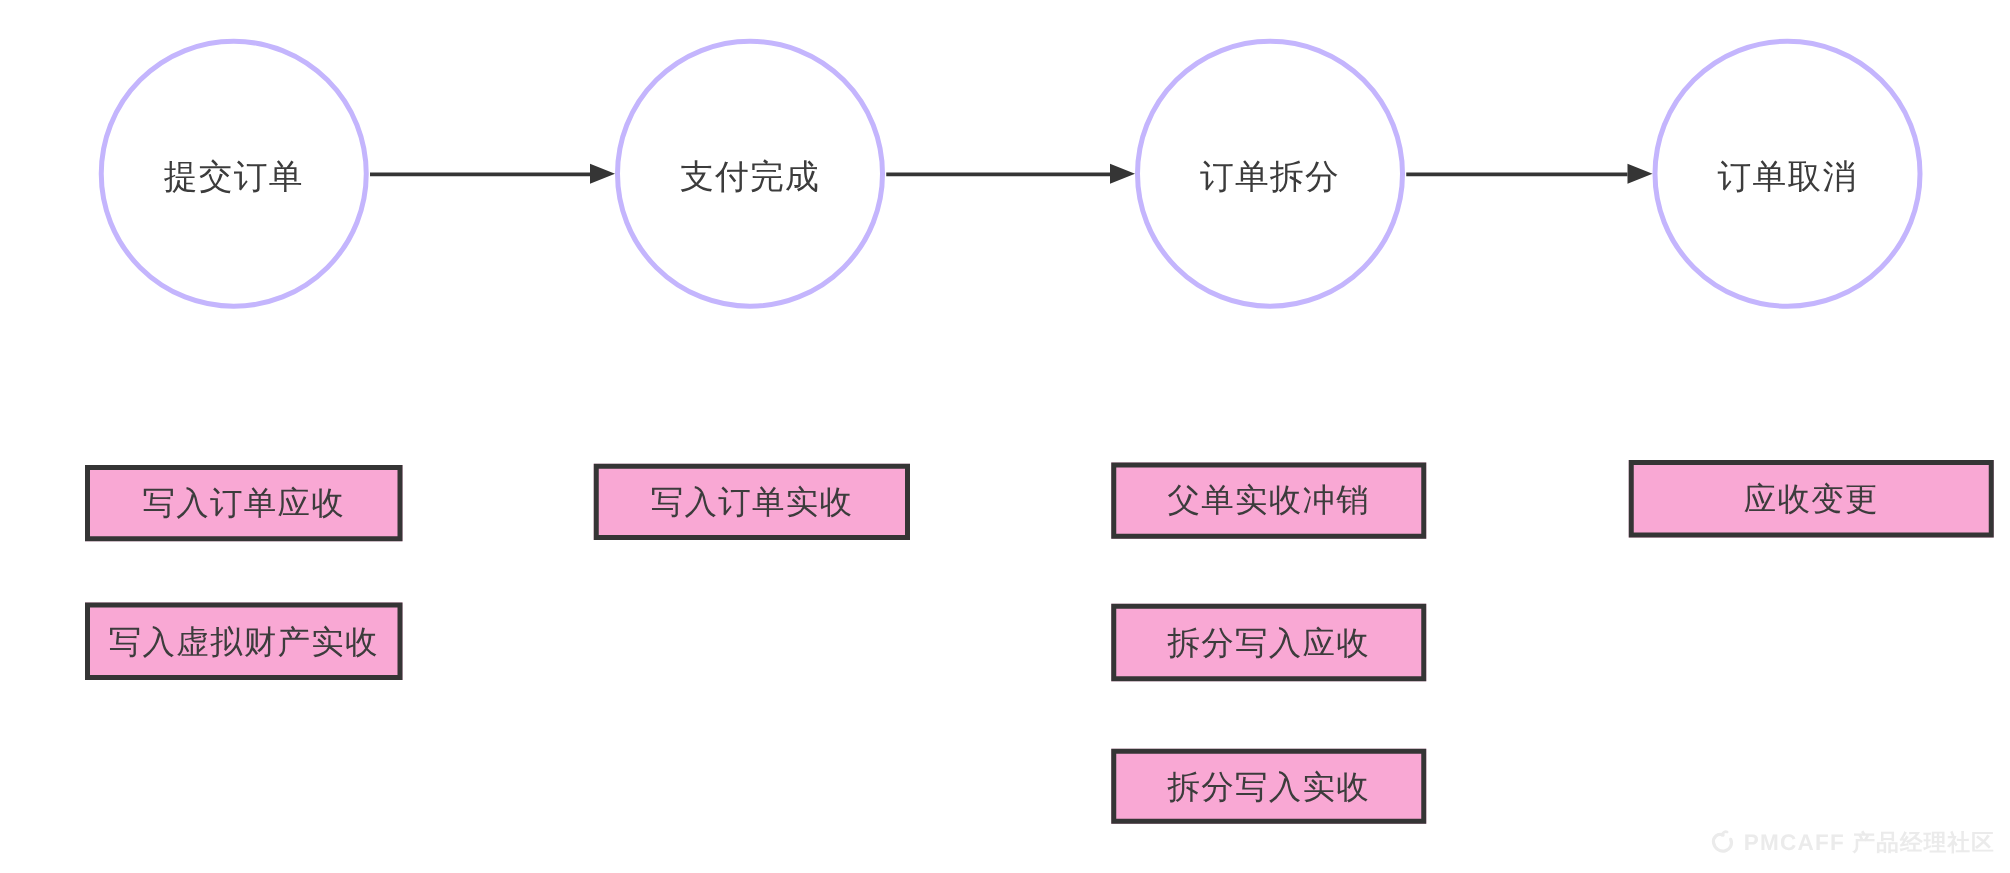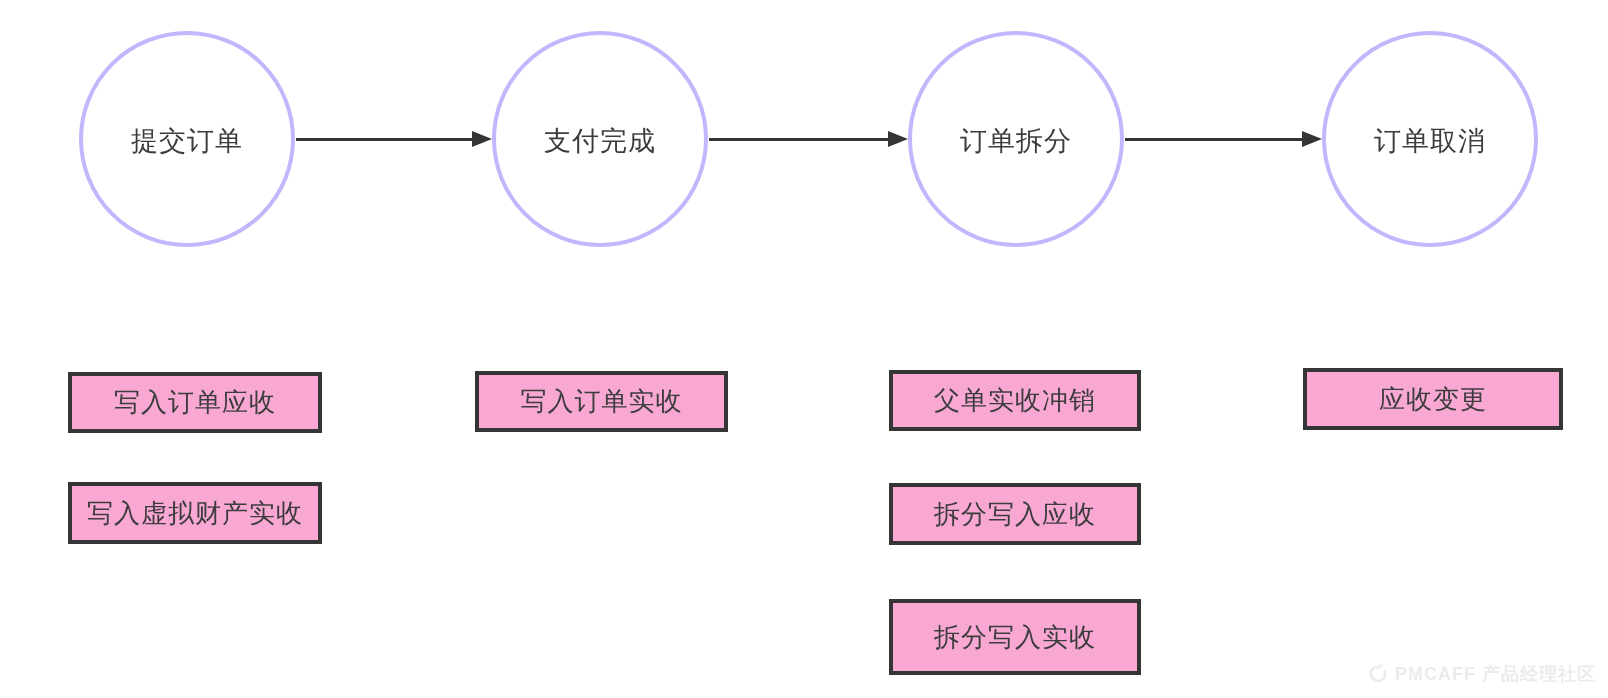--- a/index.html
+++ b/index.html
@@ -76,22 +76,22 @@
   .box span {
     font-size: 26px;
     color: #3c3c3c;
     letter-spacing: 1px;
   }
   .b1 { left: 68px;   top: 372px; width: 254px; height: 61px; }
   .b2 { left: 68px;   top: 482px; width: 254px; height: 62px; }
   .b3 { left: 475px;  top: 371px; width: 253px; height: 61px; }
   .b4 { left: 889px;  top: 370px; width: 252px; height: 61px; }
   .b5 { left: 889px;  top: 483px; width: 252px; height: 62px; }
-  .b6 { left: 889px;  top: 599px; width: 252px; height: 76px; justify-content: center; }
-  .b7 { left: 1303px; top: 368px; width: 260px; height: 62px; }
+  .b6 { left: 889px;  top: 599px; width: 252px; height: 60px; justify-content: center; }
+  .b7 { left: 1303px; top: 368px; width: 292px; height: 62px; }
 
   
   .watermark {
     position: absolute;
     right: 12px;
     bottom: 12px;
     display: flex;
     align-items: center;
     gap: 6px;
     color: #ebebeb;

